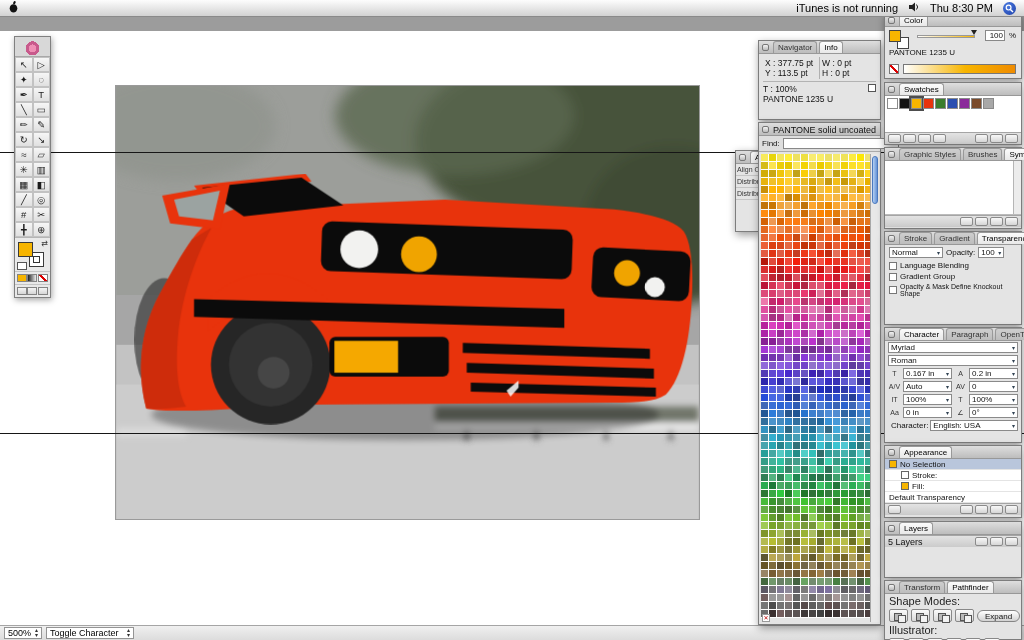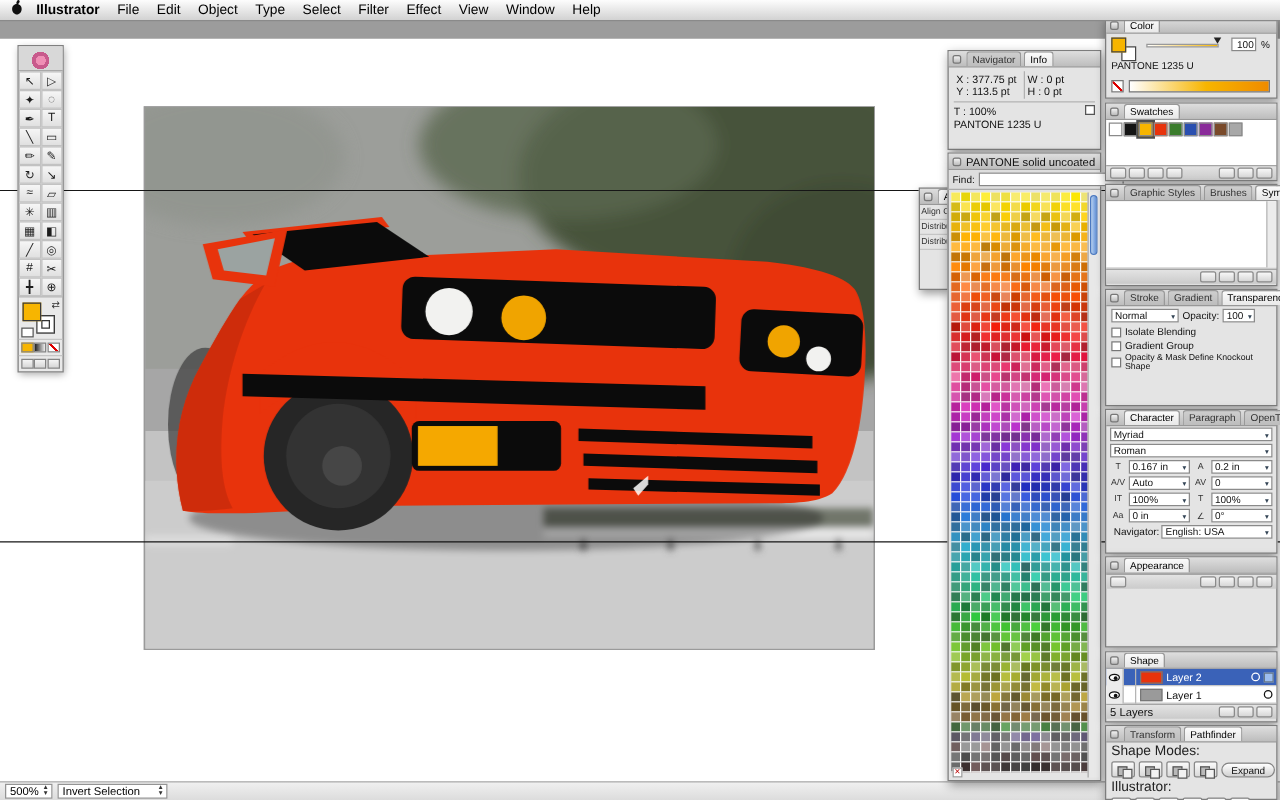--- a/index.html
+++ b/index.html
@@ -151,33 +151,34 @@
 </head>
 <body>
 
 <div id="screen">
 
   <div class="menubar">
     <span><svg width="11" height="13" viewBox="0 0 10 13">
           <path d="M5 3.2 C2.6 3.2 1.2 5.1 1.2 7.2 C1.2 9.8 3.1 11.6 5 11.6 C6.9 11.6 8.8 9.8 8.8 7.2 C8.8 5.1 7.4 3.2 5 3.2 Z" fill="#111"></path>
           <ellipse cx="5.9" cy="1.7" rx="1.1" ry="1.7" transform="rotate(28 5.9 1.7)" fill="#111"></ellipse>
         </svg></span>
-    <span id="menu-items">
-        <span class="menu-item mbold">Illustrator</span>
-        <span class="menu-item">File</span>
-        <span class="menu-item">Edit</span>
-        <span class="menu-item">Object</span>
-        <span class="menu-item">Type</span>
-        <span class="menu-item">Select</span>
-        <span class="menu-item">Filter</span>
-        <span class="menu-item">Effect</span>
-        <span class="menu-item">View</span>
-        <span class="menu-item">Window</span>
-        <span class="menu-item">Help</span>
-      </span>
+    <span class="mb-right">
+      <span>iTunes is not running</span>
+      <span><svg width="12" height="10" viewBox="0 0 12 10">
+            <polygon points="1,3 4,3 7,0.5 7,9.5 4,7 1,7" fill="#222"></polygon>
+            <path d="M8.5 2.5 Q10.8 5 8.5 7.5" stroke="#222" fill="none" stroke-width="1"></path>
+          </svg></span>
+      <span>Thu 8:30 PM</span>
+      <span class="spot">
+          <svg width="9" height="9" viewBox="0 0 9 9">
+            <circle cx="3.6" cy="3.6" r="2.4" fill="none" stroke="#fff" stroke-width="1.2"></circle>
+            <line x1="5.4" y1="5.4" x2="8" y2="8" stroke="#fff" stroke-width="1.4"></line>
+          </svg>
+        </span>
+    </span>
   </div>
 
   <div class="doc"></div>
 
   <div class="photo">
     <svg width="583" height="433" viewBox="0 0 585 435">
       <defs>
         <filter id="b6" x="-40%" y="-40%" width="180%" height="180%">
             <feGaussianBlur stdDeviation="7"></feGaussianBlur>
           </filter>
@@ -234,21 +235,21 @@
 
   <div class="guide" style="top:152px;"></div>
   <div class="guide" style="top:433px;"></div>
 
   <div class="statusbar">
     <span class="status-dd">
         <span>500%</span>
         <span class="udar">▴<br>▾</span>
       </span>
     <span class="status-dd" style="min-width:88px;">
-        <span>Invert Selection</span>
+        <span>Toggle Character</span>
         <span class="udar" style="margin-left:auto;">▴<br>▾</span>
       </span>
   </div>
 
   <div class="toolbox">
     <div class="flower"></div>
     <div id="tool-grid">
         <div class="tool">↖</div>
         <div class="tool">▷</div>
         <div class="tool">✦</div>
@@ -1236,21 +1237,21 @@
       <span class="dd" style="width:54px;">
           <span>Normal</span>
         </span>
       <span style="font-size:8px;">Opacity:</span>
       <span class="dd" style="width:26px;">
           <span>100</span>
         </span>
     </div>
     <div class="cbrow">
         <span class="cb"></span>
-        <span>Isolate Blending</span>
+        <span>Language Blending</span>
       </div>
     <div class="cbrow">
         <span class="cb"></span>
         <span>Gradient Group</span>
       </div>
     <div class="cbrow" style="font-size:7px;">
         <span class="cb"></span>
         <span>Opacity &amp; Mask Define Knockout Shape</span>
       </div>
   </div>
@@ -1306,68 +1307,64 @@
       <span class="ch-ico">Aa</span>
       <span class="dd">
           <span>0 in</span>
         </span>
       <span class="ch-ico">∠</span>
       <span class="dd">
           <span>0°</span>
         </span>
     </div>
     <div class="ch-row">
-      <span class="ch-lang">Navigator:</span>
+      <span class="ch-lang">Character:</span>
       <span class="dd">
           <span>English: USA</span>
         </span>
     </div>
   </div>
 
   <div class="palette rp" id="appear-pal">
     <div class="phead">
         <span class="pclose"></span>
         <span class="ptab active">Appearance</span>
+      </div>
+    <div id="appearance-rows">
+        <div class="ap-row sel">
+          <span class="chip" style="background: rgb(247, 181, 0);"></span>
+          <span>No Selection</span>
+        </div>
+        <div class="ap-row ind">
+          <span class="chip"></span>
+          <span>Stroke:</span>
+        </div>
+        <div class="ap-row ind">
+          <span class="chip" style="background: rgb(247, 181, 0);"></span>
+          <span>Fill:</span>
+        </div>
+        <div class="ap-row">
+          <span>Default Transparency</span>
+        </div>
       </div>
     <div class="pbottom">
       <span class="tbtn"></span>
       <span class="rgt">
         <span class="tbtn"></span>
         <span class="tbtn"></span>
         <span class="tbtn"></span>
         <span class="tbtn"></span>
       </span>
     </div>
   </div>
 
   <div class="palette rp" id="layers-pal">
     <div class="phead">
         <span class="pclose"></span>
-        <span class="ptab active">Shape</span>
-      </div>
-    <div id="layers-rows">
-        <div class="ly-row sel">
-          <span class="ly-eye">
-            <span class="eyeg"></span>
-          </span>
-          <span class="ly-spacer"></span>
-          <span class="ly-thumb" style="background: rgb(232, 51, 12);"></span>
-          <span class="ly-name">Layer 2</span>
-          <span class="ly-target"></span>
-          <span class="ly-chip"></span>
-        </div>
-        <div class="ly-row">
-          <span class="ly-eye">
-            <span class="eyeg"></span>
-          </span>
-          <span class="ly-spacer"></span>
-          <span class="ly-thumb" style="background: rgb(154, 154, 154);"></span>
-          <span class="ly-name">Layer 1</span>
-          <span class="ly-target"></span>
-        </div>
+        <span class="ptab active">Layers</span>
       </div>
     <div class="pbottom">
       <span>5 Layers</span>
       <span class="rgt">
         <span class="tbtn"></span>
         <span class="tbtn"></span>
         <span class="tbtn"></span>
       </span>
     </div>
   </div>

